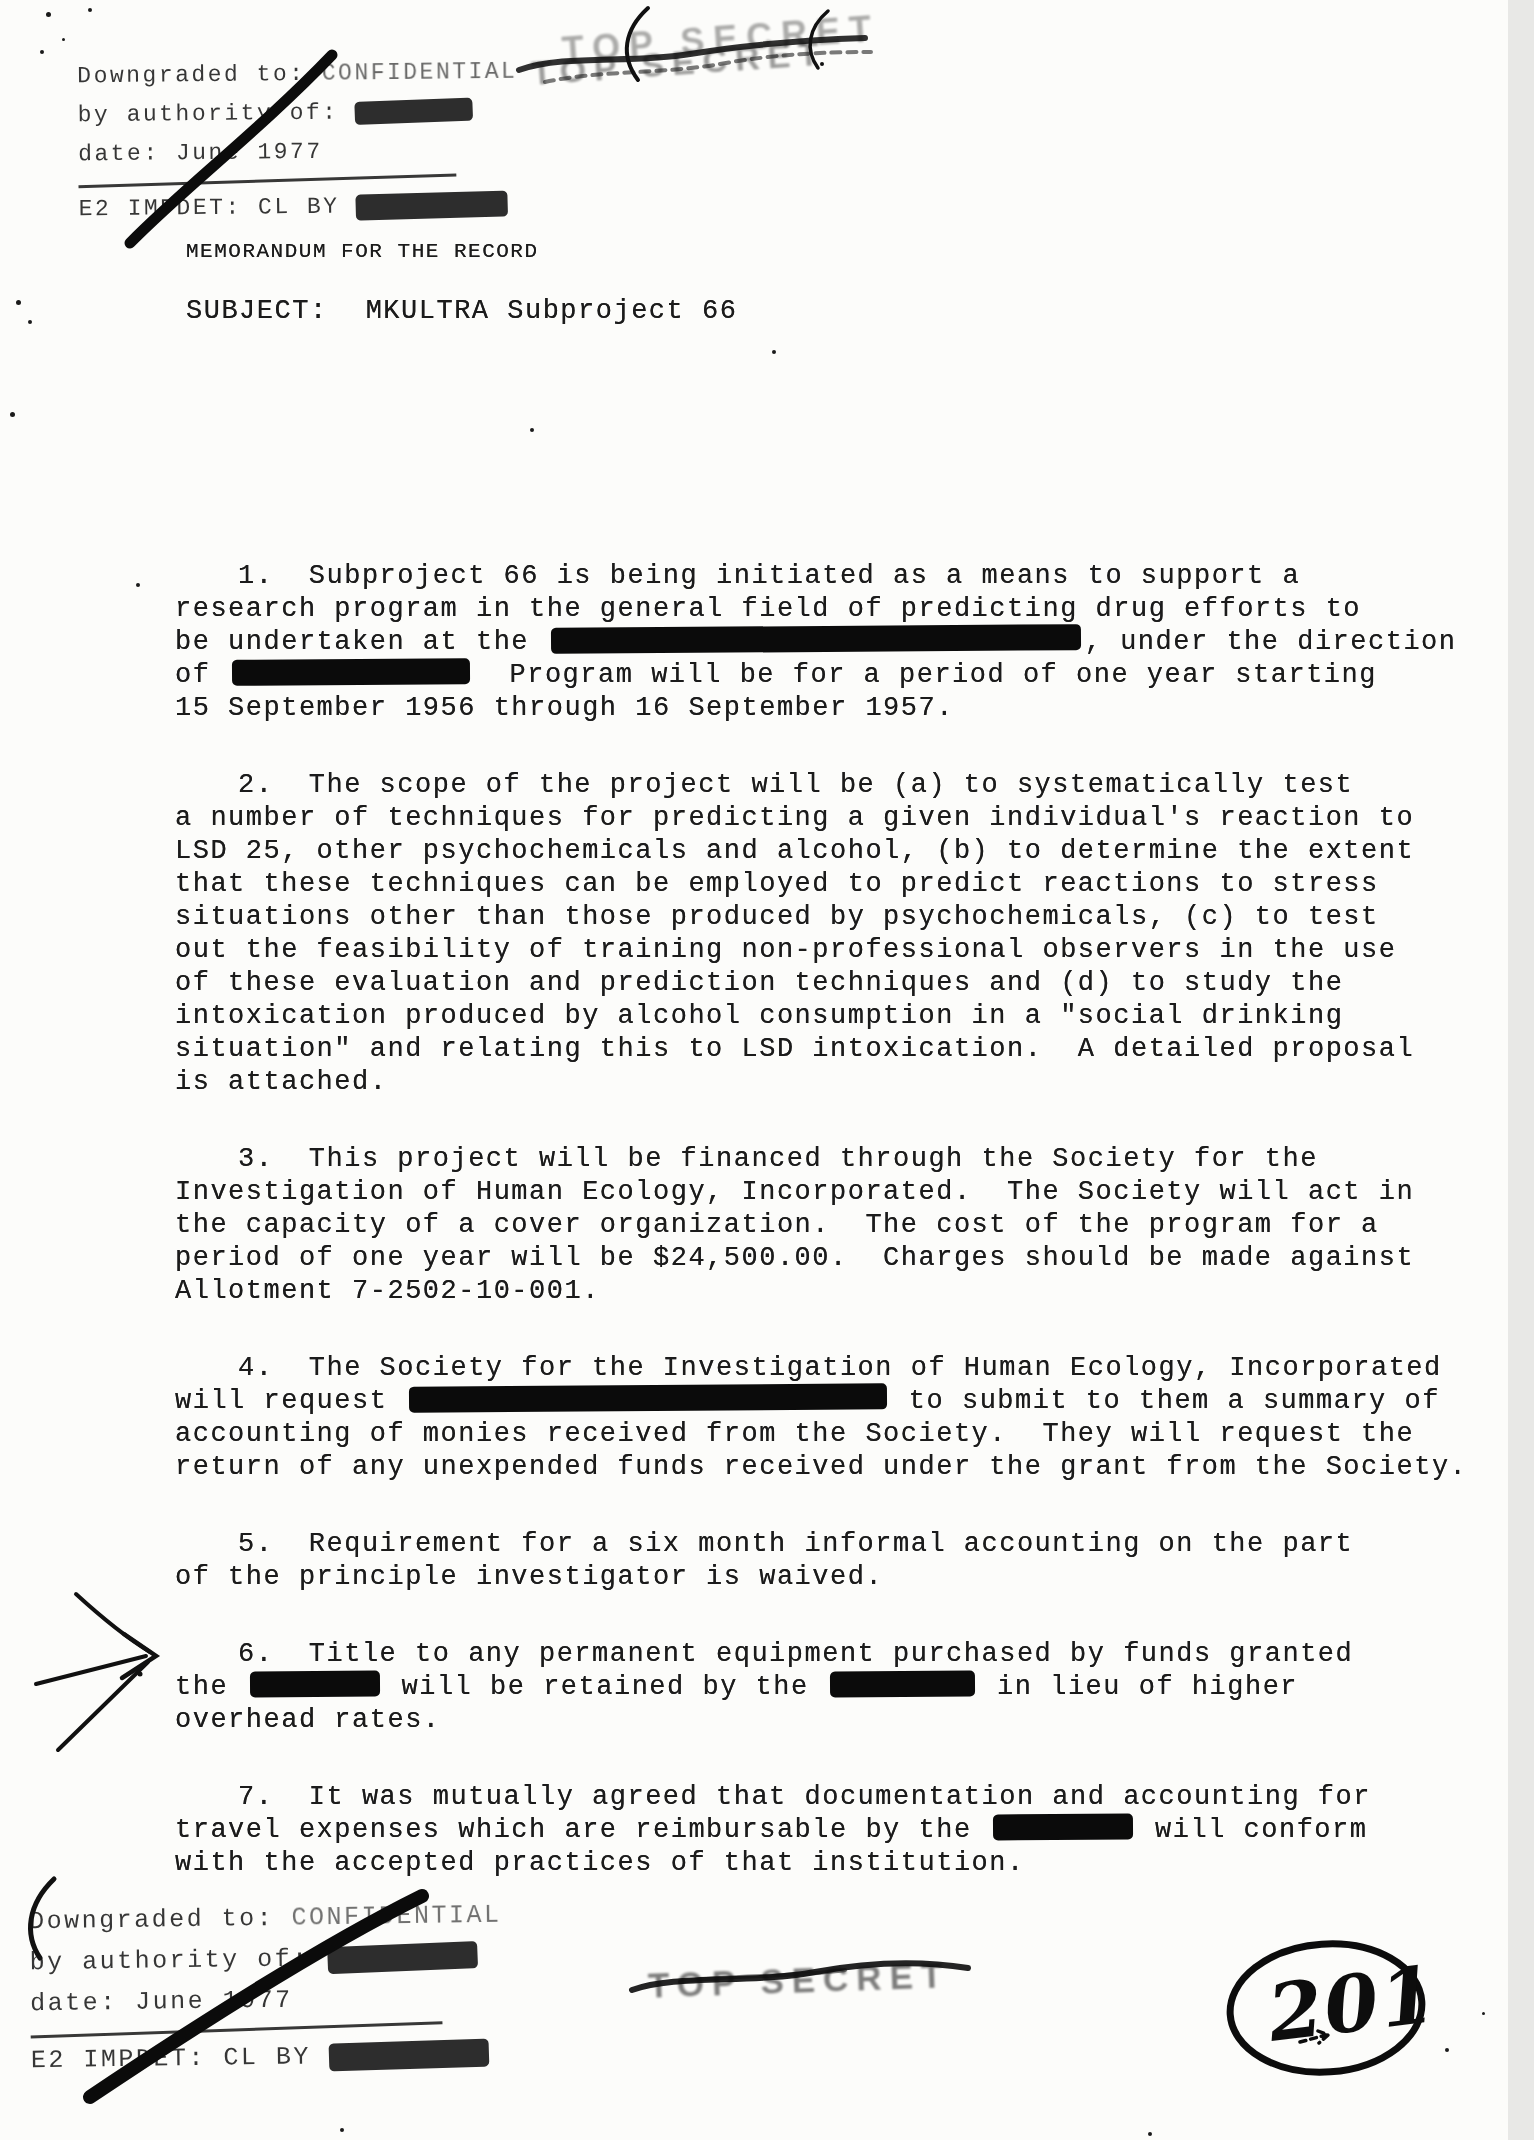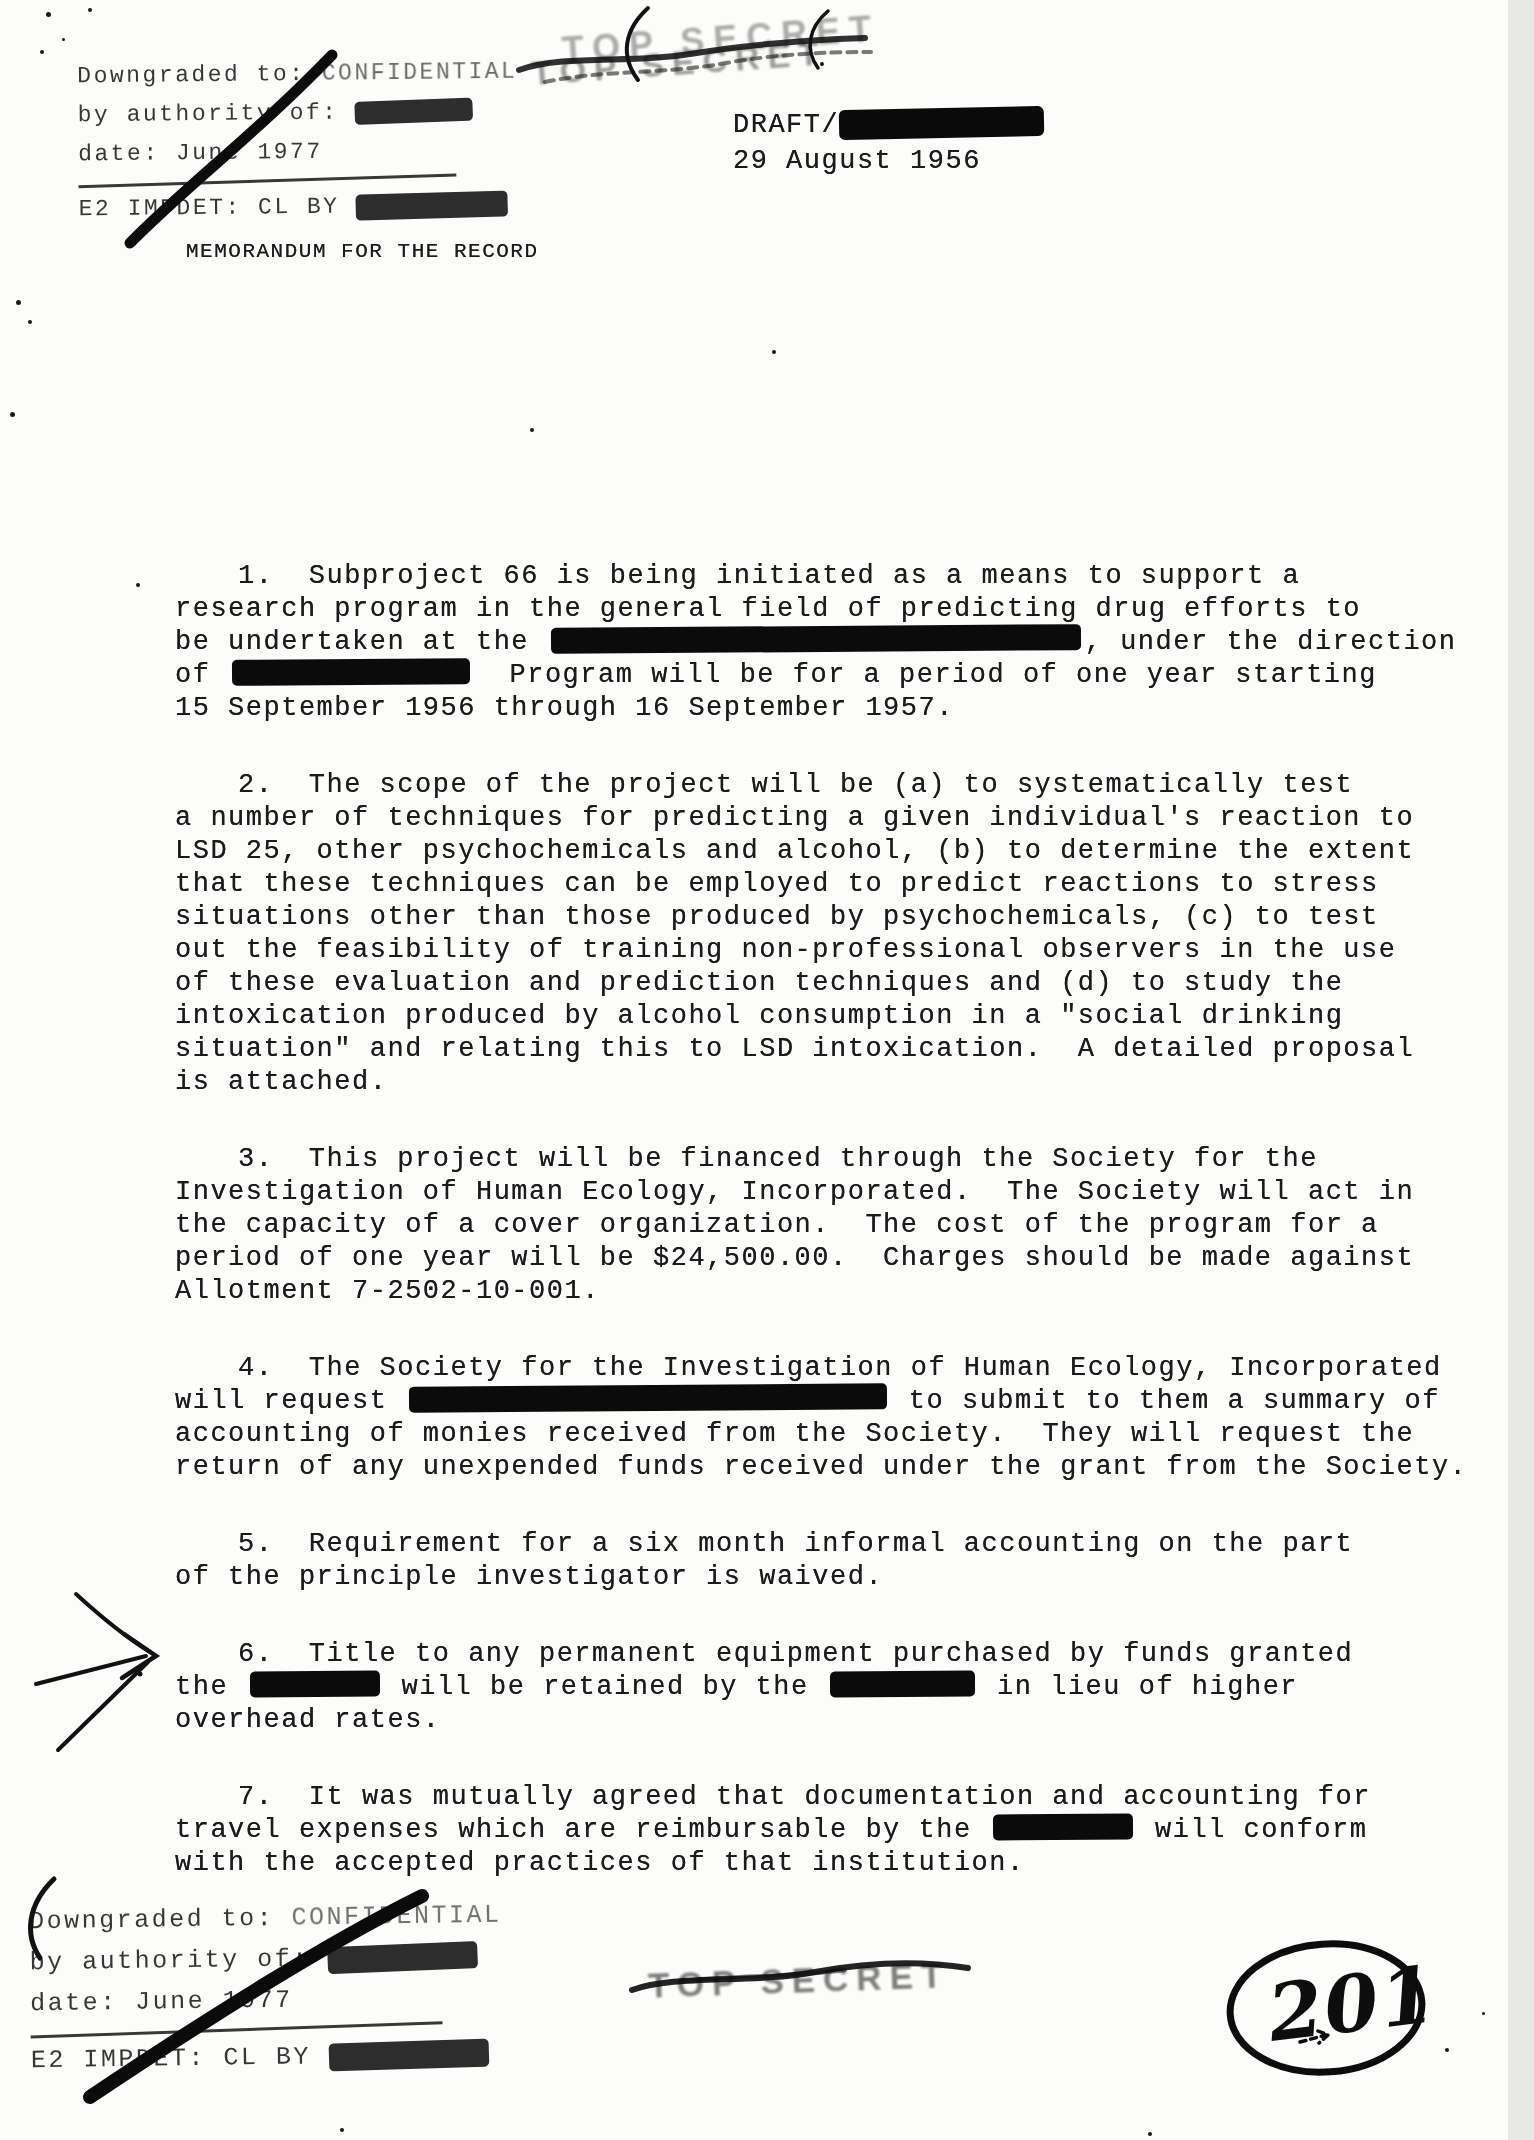--- a/index.html
+++ b/index.html
@@ -89,26 +89,25 @@
         <path d="M36,4 C 12,26 8,52 26,76" stroke="#111" stroke-width="4" fill="none" stroke-linecap="round"></path>
       </svg>
   </div>
   <div class="mark" style="left:798px;top:8px;">
     <svg width="40" height="66">
         <path d="M30,3 C 10,20 7,42 20,60" stroke="#111" stroke-width="3.5" fill="none" stroke-linecap="round"></path>
         <circle cx="24" cy="56" r="2" fill="#111"></circle>
       </svg>
   </div>
 
-  <div class="draft-block">
-    <div><span>DRAFT/</span><span class="bar"></span></div>
-    <div class="date">29 August 1956</div>
-  </div>
 
   <div class="memo-title">MEMORANDUM FOR THE RECORD</div>
+  <div class="subject-line">
+    <span>SUBJECT:</span><span class="sep"></span><span>MKULTRA Subproject 66</span>
+  </div>
 
   <div class="memo-body"><div class="para"><div class="line first"><span>1.  Subproject 66 is being initiated as a means to support a</span></div><div class="line"><span>research program in the general field of predicting drug efforts to</span></div><div class="line"><span>be undertaken at the </span><span class="redact" style="width: 530px;"></span><span>, under the direction</span></div><div class="line"><span>of </span><span class="redact" style="width: 238px;"></span><span>  Program will be for a period of one year starting</span></div><div class="line"><span>15 September 1956 through 16 September 1957.</span></div></div><div class="para"><div class="line first"><span>2.  The scope of the project will be (a) to systematically test</span></div><div class="line"><span>a number of techniques for predicting a given individual's reaction to</span></div><div class="line"><span>LSD 25, other psychochemicals and alcohol, (b) to determine the extent</span></div><div class="line"><span>that these techniques can be employed to predict reactions to stress</span></div><div class="line"><span>situations other than those produced by psychochemicals, (c) to test</span></div><div class="line"><span>out the feasibility of training non-professional observers in the use</span></div><div class="line"><span>of these evaluation and prediction techniques and (d) to study the</span></div><div class="line"><span>intoxication produced by alcohol consumption in a "social drinking</span></div><div class="line"><span>situation" and relating this to LSD intoxication.  A detailed proposal</span></div><div class="line"><span>is attached.</span></div></div><div class="para"><div class="line first"><span>3.  This project will be financed through the Society for the</span></div><div class="line"><span>Investigation of Human Ecology, Incorporated.  The Society will act in</span></div><div class="line"><span>the capacity of a cover organization.  The cost of the program for a</span></div><div class="line"><span>period of one year will be $24,500.00.  Charges should be made against</span></div><div class="line"><span>Allotment 7-2502-10-001.</span></div></div><div class="para"><div class="line first"><span>4.  The Society for the Investigation of Human Ecology, Incorporated</span></div><div class="line"><span>will request </span><span class="redact" style="width: 478px;"></span><span> to submit to them a summary of</span></div><div class="line"><span>accounting of monies received from the Society.  They will request the</span></div><div class="line"><span>return of any unexpended funds received under the grant from the Society.</span></div></div><div class="para"><div class="line first"><span>5.  Requirement for a six month informal accounting on the part</span></div><div class="line"><span>of the principle investigator is waived.</span></div></div><div class="para"><div class="line first"><span>6.  Title to any permanent equipment purchased by funds granted</span></div><div class="line"><span>the </span><span class="redact" style="width: 130px;"></span><span> will be retained by the </span><span class="redact" style="width: 145px;"></span><span> in lieu of higher</span></div><div class="line"><span>overhead rates.</span></div></div><div class="para"><div class="line first"><span>7.  It was mutually agreed that documentation and accounting for</span></div><div class="line"><span>travel expenses which are reimbursable by the </span><span class="redact" style="width: 140px;"></span><span> will conform</span></div><div class="line"><span>with the accepted practices of that institution.</span></div></div></div>
 
   <div class="mark" style="left:28px;top:1582px;">
     <svg width="165" height="180" stroke="#111" fill="none" stroke-linecap="round">
       <path d="M8,102 L118,74" stroke-width="4"></path>
       <path d="M48,12 C 72,34 96,54 122,70" stroke-width="4"></path>
       <path d="M30,168 L120,80" stroke-width="4"></path>
       <path d="M96,52 L128,74 L94,96" stroke-width="4.5"></path>
       <circle cx="112" cy="92" r="2.5" fill="#111" stroke="none"></circle>

